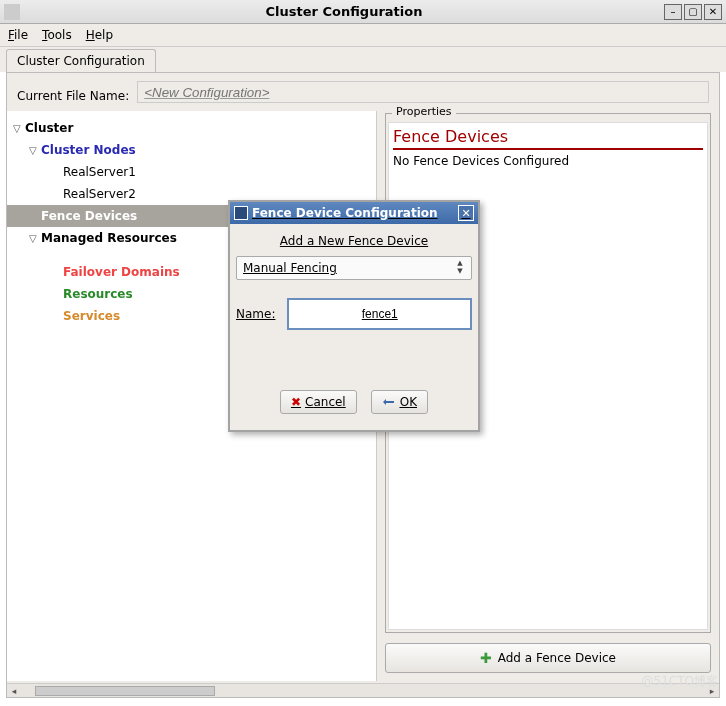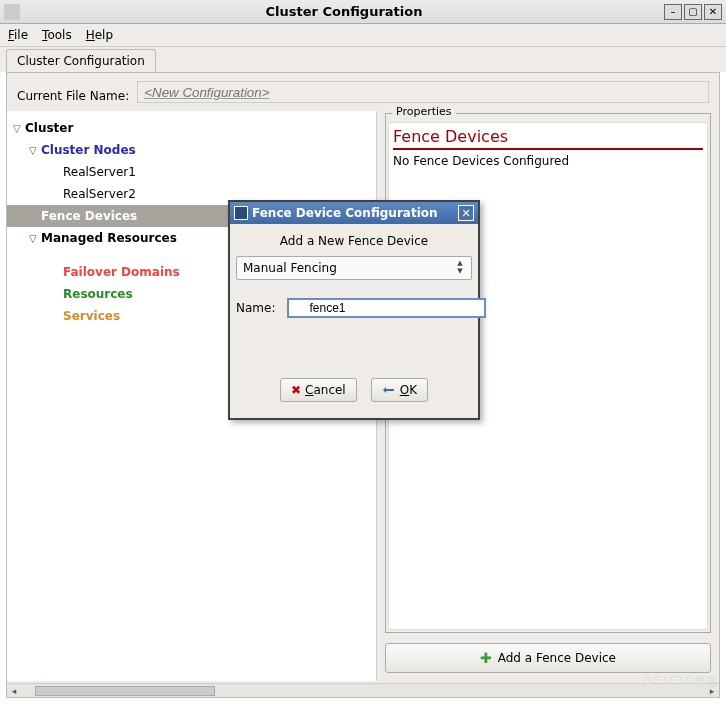--- a/index.html
+++ b/index.html
@@ -66,22 +66,23 @@
 .prop-title { color: #a00000; font-size: 16px; border-bottom: 2px solid #a00000; padding-bottom: 2px; margin-bottom: 4px; }
 .add-btn {
   margin: 8px 2px 2px 2px; border: 1px solid #aaa; border-radius: 3px;
   background: linear-gradient(#fafafa, #e8e5e0); height: 30px;
   display: flex; align-items: center; justify-content: center; gap: 6px;
 }
 
 
 .dialog {
   position: absolute; left: 228px; top: 200px; width: 252px;
-  border: 2px solid #404040; background: #efebe7;
+  border: 2px solid #a3a3a3; background: #efebe7;
   box-shadow: 3px 3px 6px rgba(0,0,0,0.3);
+  text-decoration: underline;
 }
 .dialog-titlebar {
   height: 22px; background: linear-gradient(#5f88bf, #3d6aa8);
   color: #fff; display: flex; align-items: center; padding: 0 4px; font-weight: bold;
 }
 .dialog-titlebar .dlg-icon { width: 14px; height: 14px; background: #2a4a7a; border: 1px solid #fff; margin-right: 4px; }
 .dialog-titlebar .dlg-close {
   width: 16px; height: 16px; background: #4a72ac; border: 1px solid #fff;
   display: flex; align-items: center; justify-content: center; font-size: 11px;
 }
@@ -92,22 +93,22 @@
   display: flex; align-items: center; padding: 0 6px; border-radius: 2px;
   position: relative; margin-bottom: 18px;
 }
 .select-box .spinner {
   position: absolute; right: 4px; top: 2px; width: 14px;
   display: flex; flex-direction: column; font-size: 7px; line-height: 8px;
   text-align: center; color: #444;
 }
 .name-row { display: flex; align-items: center; gap: 12px; margin-bottom: 50px; }
 .name-input {
-  flex: 1; border: 2px solid #6a8fbf; background: #fff; height: 20px;
-  padding: 0 20px; font-size: 12px;
+  flex: 1; border: 2px solid #6a8fbf; background: #fff; height: 32px;
+  padding: 0 6px; font-size: 12px; text-align: center;
 }
 .dlg-buttons { display: flex; justify-content: center; gap: 14px; padding: 10px 0; }
 .dlg-btn {
   border: 1px solid #aaa; border-radius: 3px;
   background: linear-gradient(#fafafa, #e6e3de);
   padding: 4px 10px; display: flex; align-items: center; gap: 4px;
 }
 .x-ico { color: #c00; font-weight: bold; }
 .ok-ico svg { display: block; }
 

